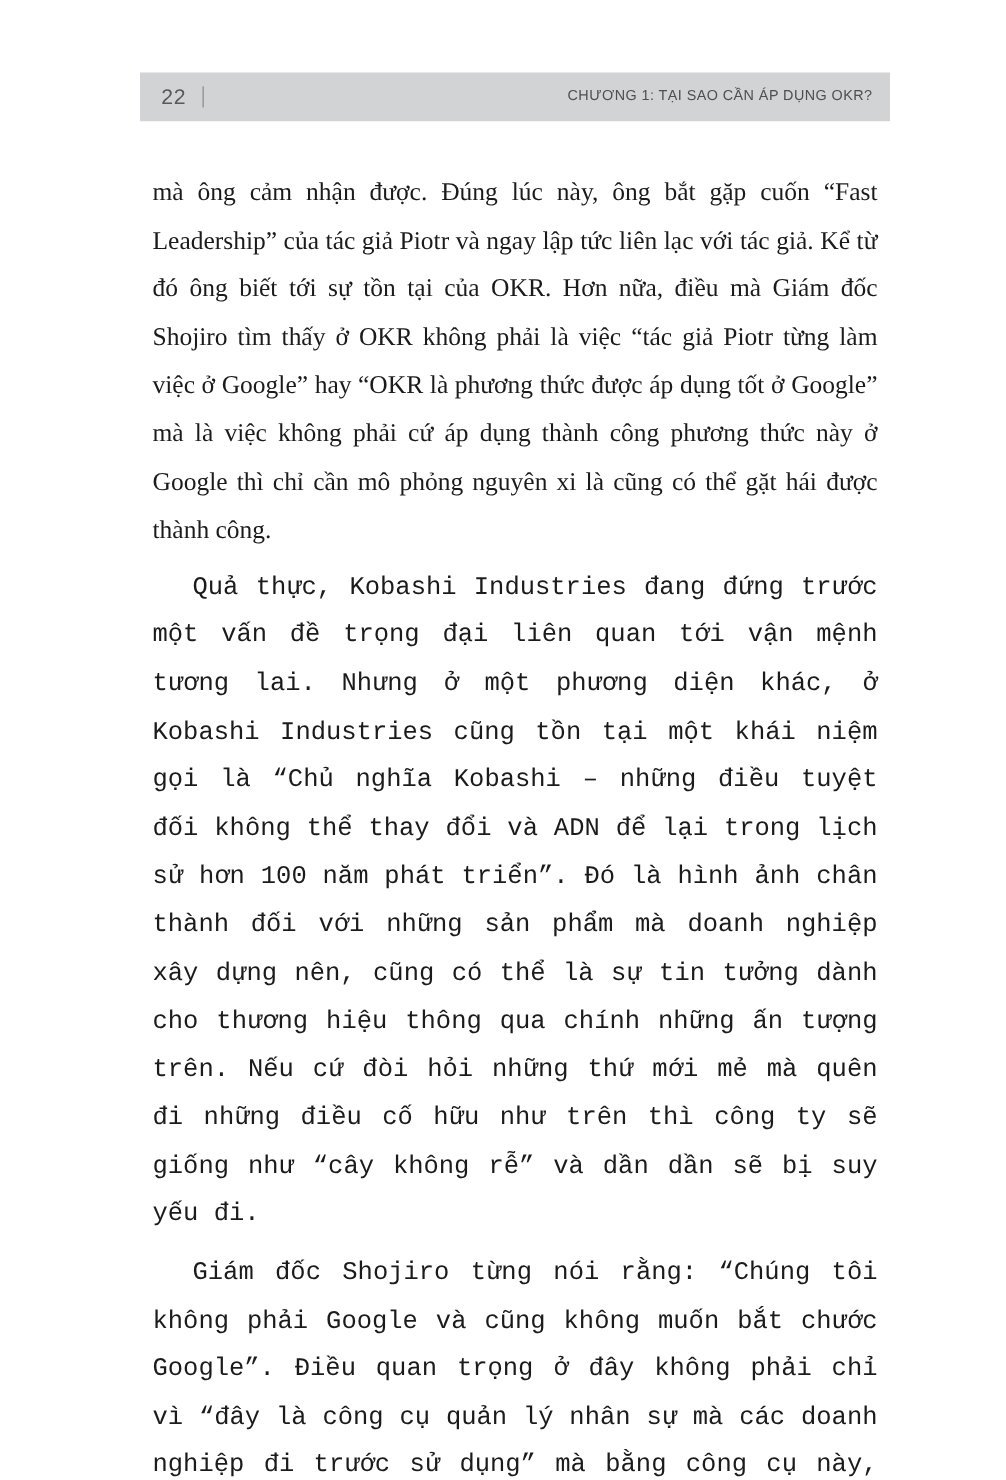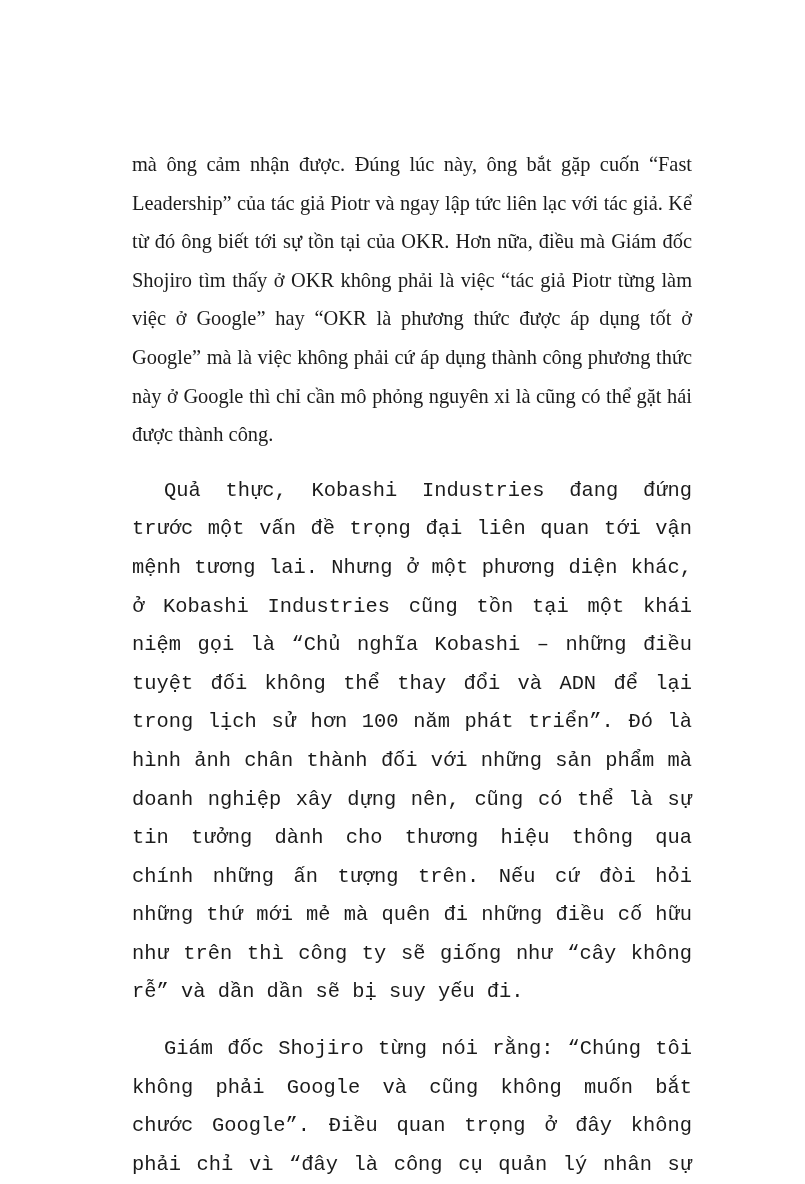--- a/index.html
+++ b/index.html
@@ -70,21 +70,21 @@
 
   
   .text-column {
     position: absolute;
     left: 114px;
     top: 127px;
     width: 596px;
   }
 
   .body-paragraph {
-    margin: 18px;
+    margin: 8px;
     font-family: "Liberation Serif", serif;
     font-size: 20.4px;
     line-height: 38.6px;
     color: #1b1b1b;
     text-align: justify;
     text-justify: inter-word;
     text-indent: 32px;
     hyphens: none;
     -webkit-hyphens: none;
   }
@@ -96,20 +96,27 @@
   .body-paragraph + .body-paragraph {
     margin-top: 0;
     font-family: Liberation Mono, monospace;
   }
 </style>
 </head>
 <body>
 
 <div class="page">
 
+  <div class="header-band">
+    <div class="folio-group">
+      <span class="folio-number">22</span>
+      <span class="folio-rule"></span>
+    </div>
+    <span class="running-head">CHƯƠNG 1: TẠI SAO CẦN ÁP DỤNG OKR?</span>
+  </div>
 
   <div class="text-column">
     <p class="body-paragraph first">mà ông cảm nhận được. Đúng lúc này, ông bắt gặp cuốn “Fast Leadership” của tác giả Piotr và ngay lập tức liên lạc với tác giả. Kể từ đó ông biết tới sự tồn tại của OKR. Hơn nữa, điều mà Giám đốc Shojiro tìm thấy ở OKR không phải là việc “tác giả Piotr từng làm việc ở Google” hay “OKR là phương thức được áp dụng tốt ở Google” mà là việc không phải cứ áp dụng thành công phương thức này ở Google thì chỉ cần mô phỏng nguyên xi là cũng có thể gặt hái được thành công.</p>
     <p class="body-paragraph">Quả thực, Kobashi Industries đang đứng trước một vấn đề trọng đại liên quan tới vận mệnh tương lai. Nhưng ở một phương diện khác, ở Kobashi Industries cũng tồn tại một khái niệm gọi là “Chủ nghĩa Kobashi – những điều tuyệt đối không thể thay đổi và ADN để lại trong lịch sử hơn 100 năm phát triển”. Đó là hình ảnh chân thành đối với những sản phẩm mà doanh nghiệp xây dựng nên, cũng có thể là sự tin tưởng dành cho thương hiệu thông qua chính những ấn tượng trên. Nếu cứ đòi hỏi những thứ mới mẻ mà quên đi những điều cố hữu như trên thì công ty sẽ giống như “cây không rễ” và dần dần sẽ bị suy yếu đi.</p>
     <p class="body-paragraph">Giám đốc Shojiro từng nói rằng: “Chúng tôi không phải Google và cũng không muốn bắt chước Google”. Điều quan trọng ở đây không phải chỉ vì “đây là công cụ quản lý nhân sự mà các doanh nghiệp đi trước sử dụng” mà bằng công cụ này, bản thân mỗi nhân viên phải tự đặt ra được mục tiêu lớn của mình và hướng tới điều đó.</p>
   </div>
 
 </div>
 
 </body></html>

